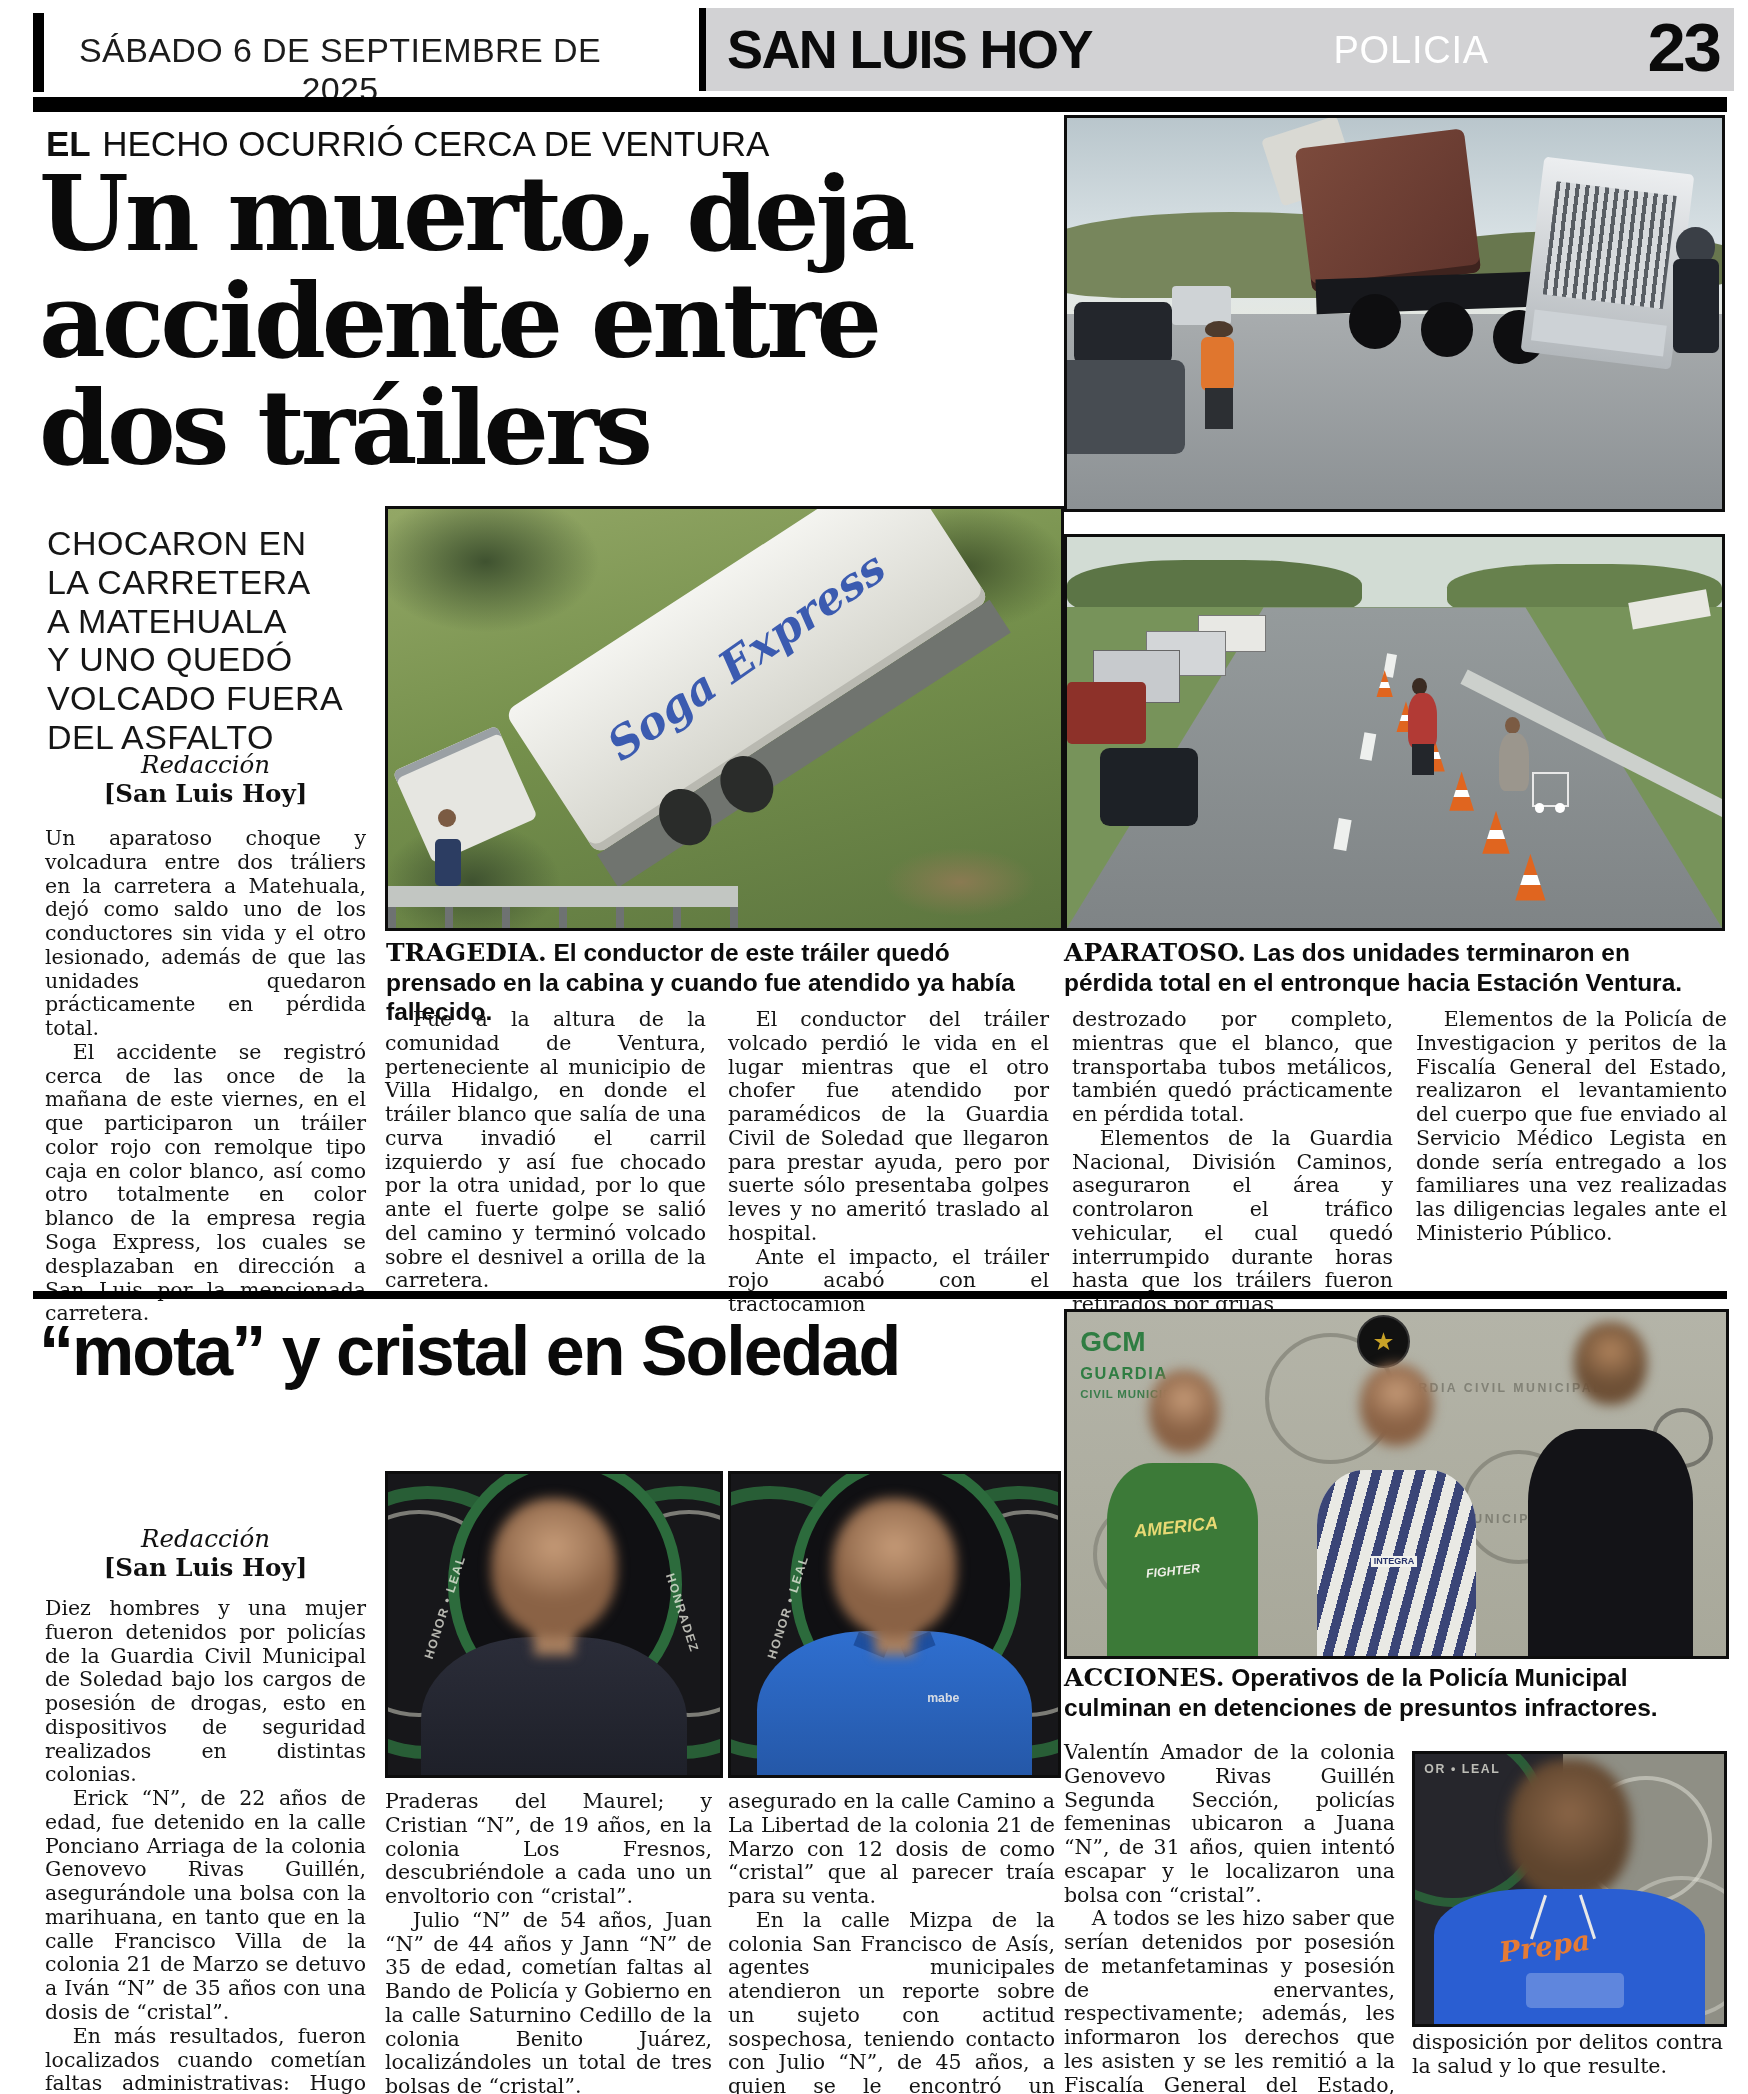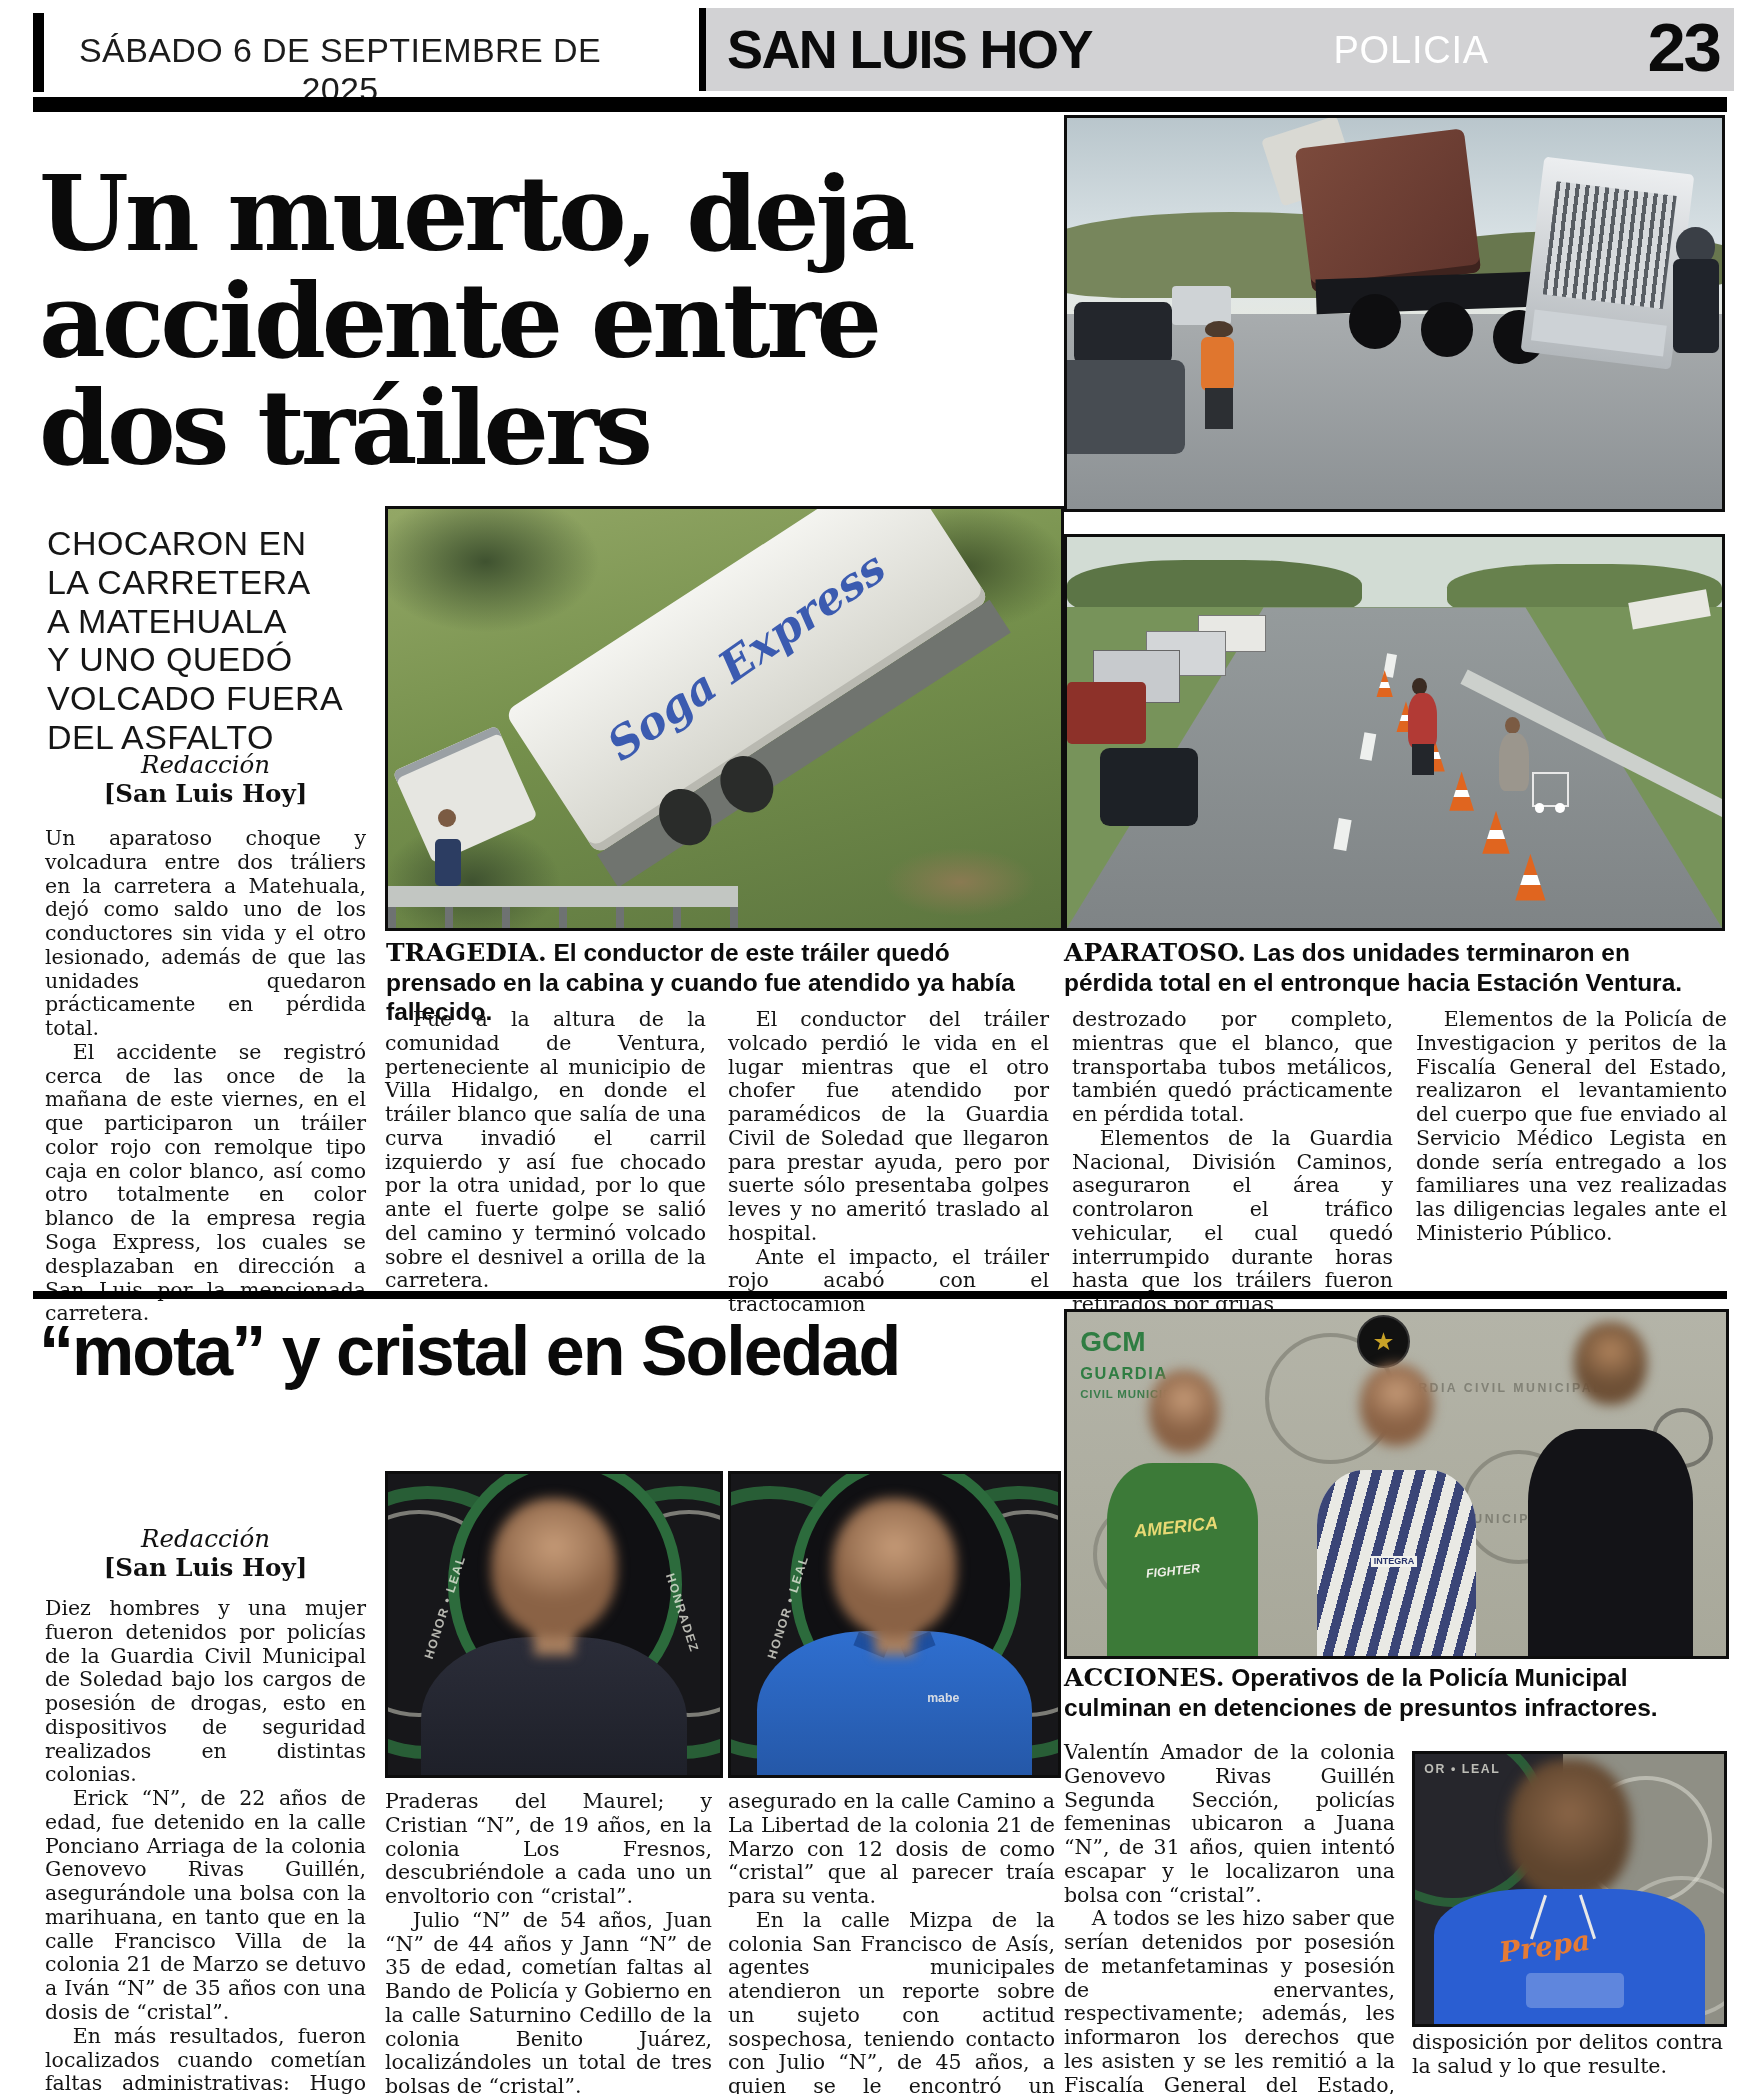--- a/index.html
+++ b/index.html
@@ -46,20 +46,23 @@
 
   <div class="abs black-rule" style="left:33px;top:13px;width:10.6px;height:79px;"></div>
   <div class="abs hdr-date" style="left:78px;top:31px;width:524px;">SÁBADO 6 DE SEPTIEMBRE DE 2025</div>
   <div class="abs hdr-gray" style="left:699px;top:8.2px;width:1028px;height:83px;">
     <span class="abs masthead" style="left:21px;top:9.8px;">SAN LUIS HOY</span>
     <span class="abs section-lbl" style="right:245px;top:21px;">POLICIA</span>
     <span class="abs pagenum" style="right:14.7px;top:0px;">23</span>
   </div>
   <div class="abs black-rule" style="left:33px;top:97px;width:1694px;height:14.7px;"></div>
 
+  <div class="abs kicker" style="left:46px;top:124px;">
+    <span class="lead">EL</span><span class="rest">HECHO OCURRIÓ CERCA DE VENTURA</span>
+  </div>
 
   <div class="abs" style="left:39px;top:160px;">
     <div class="h1line">Un muerto, deja</div>
     <div class="h1line">accidente entre</div>
     <div class="h1line">dos tráilers</div>
   </div>
 
   <div class="photo" style="left:1064px;top:115px;width:655px;height:391px;">
     <div class="ph" style="inset:0;background:linear-gradient(180deg,#b9c6cc 0%,#dfe7ea 38%,#e6e8e0 55%);"></div>
     <div class="ph" style="top:24%;left:-5%;width:70%;height:22%;background:#77865c;border-radius:60% 80% 20% 30%;"></div>

